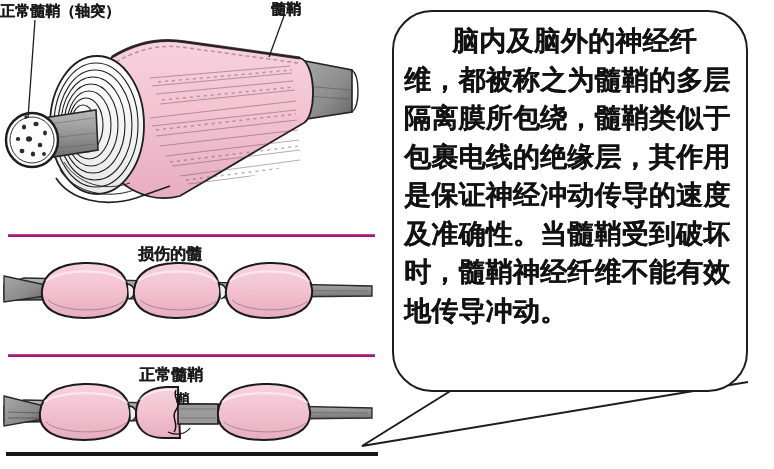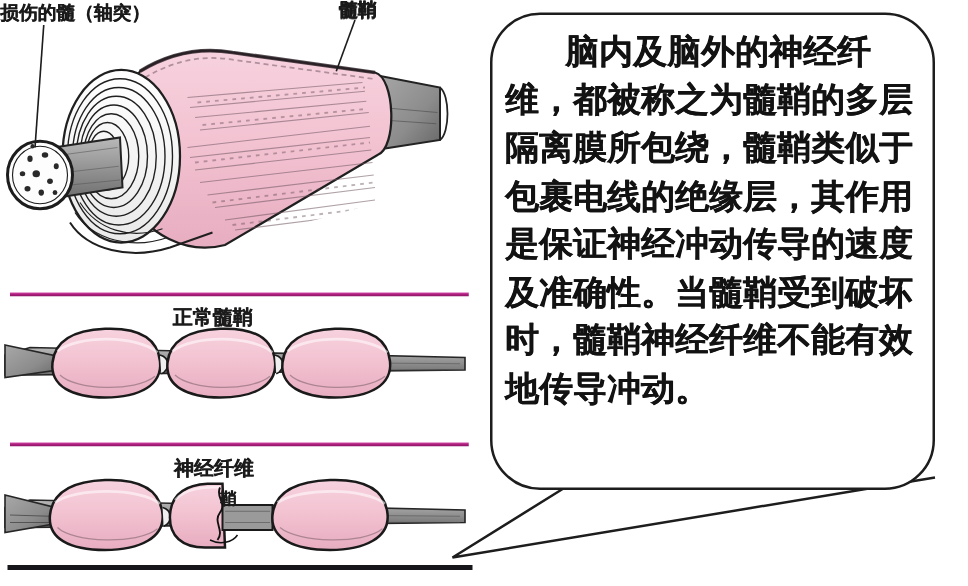--- a/index.html
+++ b/index.html
@@ -287,30 +287,30 @@
         <path d="M224,422 C238,434 290,436 306,423" fill="none" stroke="#6d5560" stroke-width="1" opacity="0.5"></path>
         <path d="M222,402 C240,390 292,390 308,403" fill="none" stroke="#ffffff" stroke-width="2.2" opacity="0.55"></path>
       </g>
     </g>
 
     <g fill="none" stroke="#1d1d1d" stroke-width="2">
       <path d="M452,390 L362,446 L748,382" stroke-linejoin="miter"></path>
     </g>
   </svg>
 
-  <div class="lbl" id="label-axon">损伤的髓（轴突）</div>
+  <div class="lbl" id="label-axon">正常髓鞘（轴突）</div>
 
   <div class="lbl" id="label-myelin">髓鞘</div>
 
   <div class="sep-magenta" id="sep-1"></div>
   <div class="sep-magenta" id="sep-2"></div>
   <div class="sep-dark"></div>
 
-  <div class="section-title" id="title-normal">正常髓鞘</div>
-
-  <div class="section-title" id="title-damaged-1">神经纤维</div>
+  <div class="section-title" id="title-normal">损伤的髓</div>
+
+  <div class="section-title" id="title-damaged-1">正常髓鞘</div>
 
   <div class="section-title" id="title-damaged-2">鞘</div>
 
   <div id="bubble"></div>
   <div id="bubble-text">脑内及脑外的神经纤维，都被称之为髓鞘的多层隔离膜所包绕，髓鞘类似于包裹电线的绝缘层，其作用是保证神经冲动传导的速度及准确性。当髓鞘受到破坏时，髓鞘神经纤维不能有效地传导冲动。</div>
 
 </div>
 
 </body></html>

